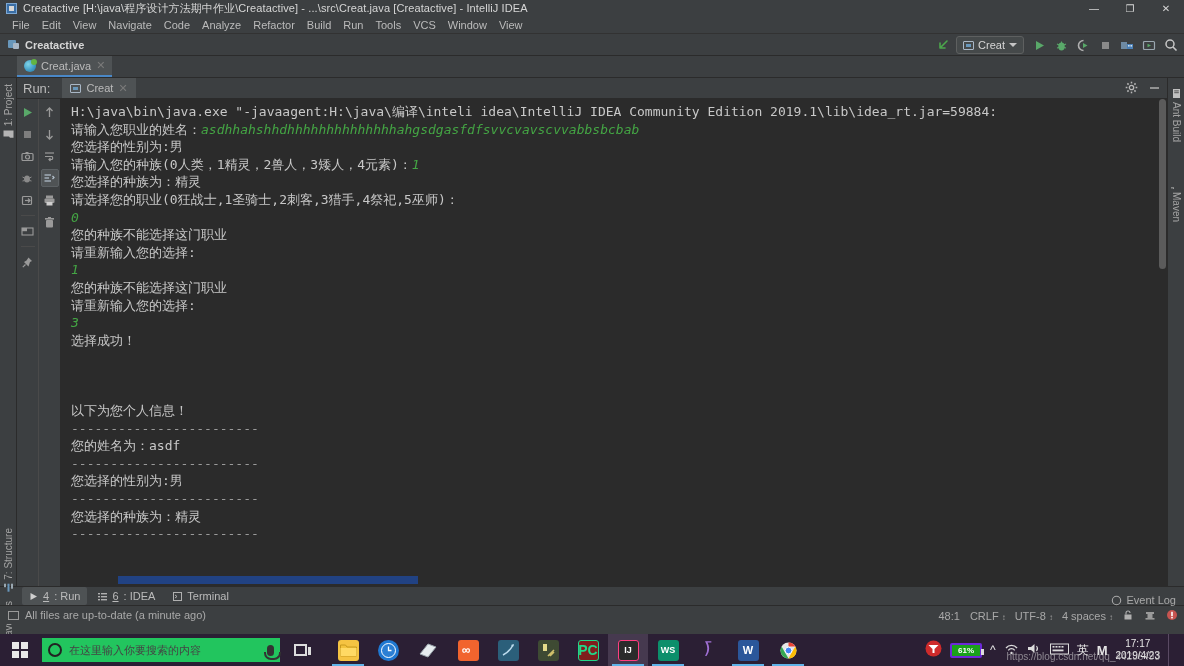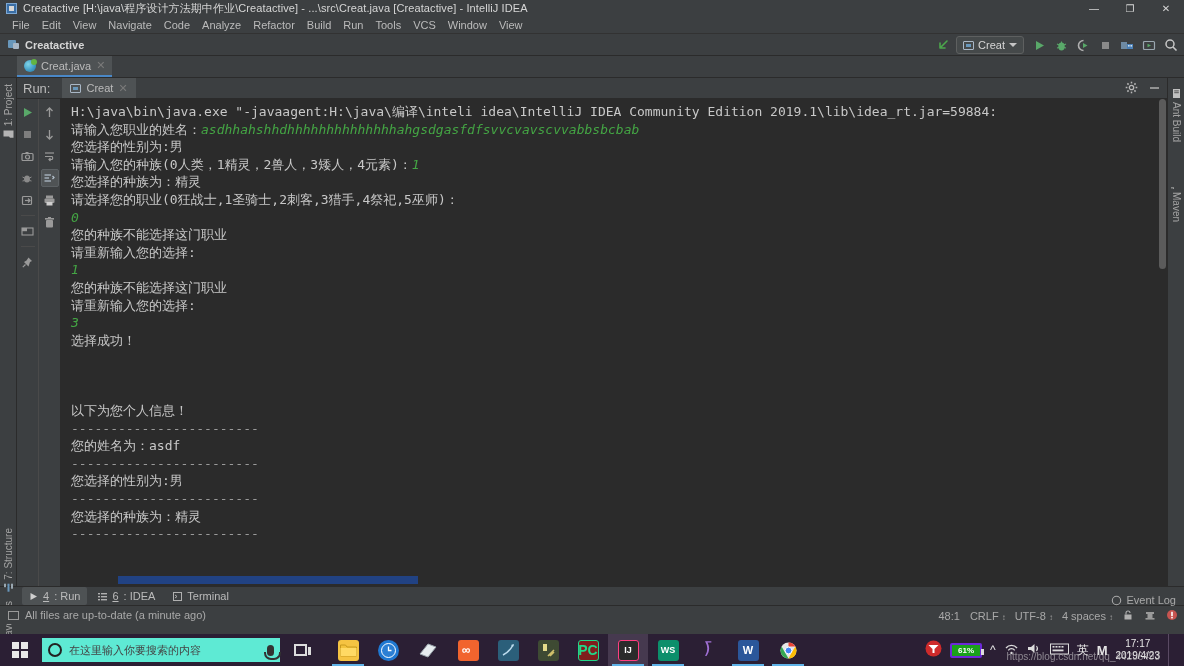--- a/index.html
+++ b/index.html
@@ -207,21 +207,21 @@
 
   
   .taskbar {
     position: absolute; left: 0; bottom: 0; width: 1184px; height: 32px;
     background: #2b1f34; display: flex; align-items: center;
   }
   .startbtn { width: 40px; height: 32px; display: flex; align-items: center; justify-content: center; }
   .winlogo { display: grid; grid-template-columns: 7px 7px; grid-template-rows: 7px 7px; gap: 2px; }
   .winlogo i { background: #e8e8e8; display: block; }
   .searchbox {
-    width: 238px; height: 24px; background: #5eead4; display: flex; align-items: center;
+    width: 238px; height: 24px; background: #22c55e; display: flex; align-items: center;
     padding: 0 6px; gap: 7px; margin-left: 2px;
   }
   .searchbox .circ { width: 14px; height: 14px; border: 2px solid #222; border-radius: 50%; flex:none; }
   .searchbox .txt { color: #444; font-size: 11px; flex: 1; white-space: nowrap; }
   .searchbox .mic { width: 7px; height: 11px; border-radius: 4px; background: #333; flex:none; position:relative;}
   .searchbox .mic:after{content:"";position:absolute;left:-3px;bottom:-4px;width:13px;height:6px;border:2px solid #333;border-top:none;border-radius:0 0 7px 7px;}
   .tb-taskview { width: 40px; height: 32px; display:flex; align-items:center; justify-content:center; }
   .tvico{ width:13px; height:12px; border:2px solid #ddd; position:relative;}
   .tvico:after{content:"";position:absolute;right:-6px;top:1px;width:3px;height:8px;background:#ddd;}
   .tbapps { display: flex; align-items: center; height: 32px; margin-left: 8px; }

